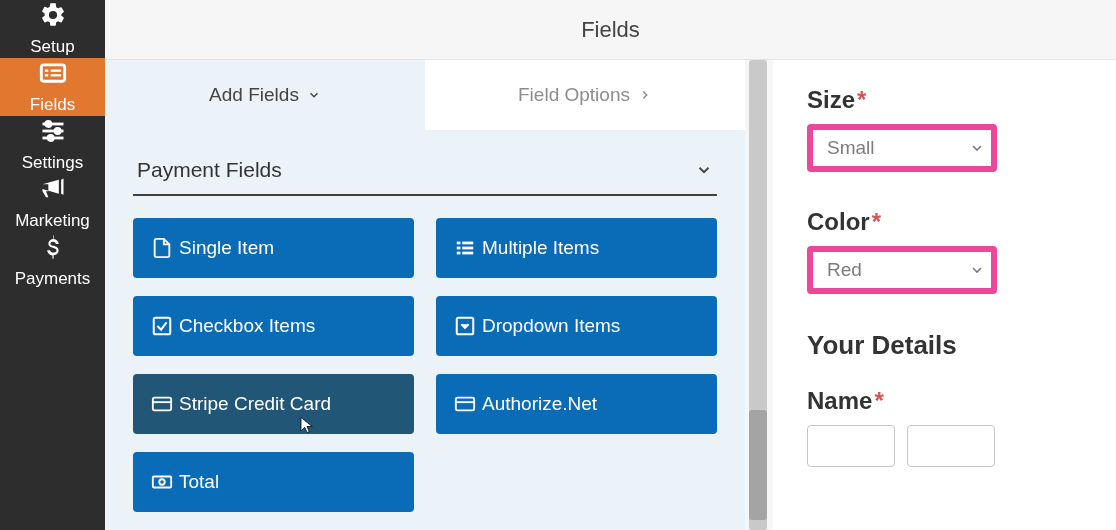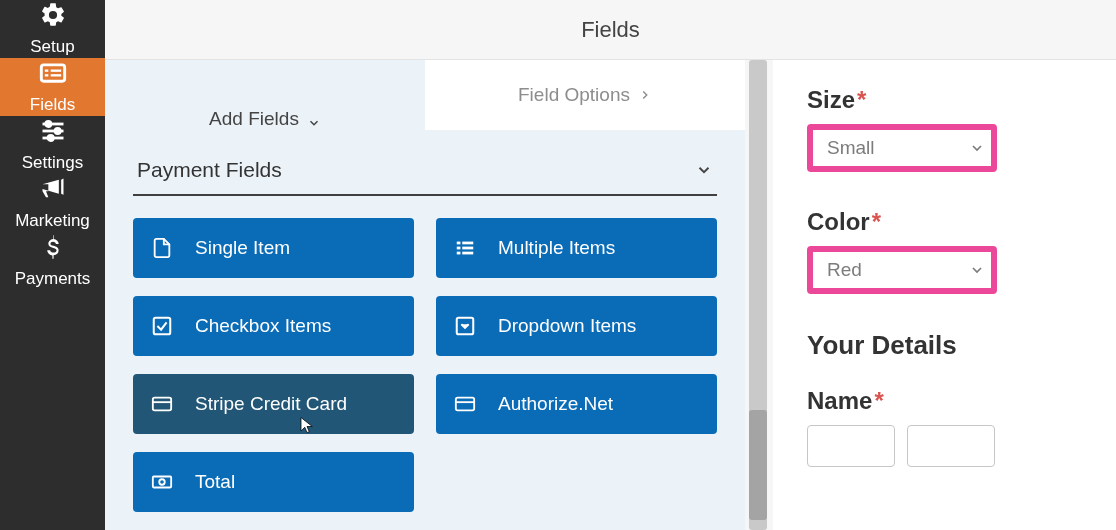--- a/index.html
+++ b/index.html
@@ -15,29 +15,29 @@
 
   
   .main { flex:1; display:flex; flex-direction:column; min-width:0; }
   .header { height:60px; background:#f6f6f6; border-bottom:1px solid #e3e3e3; display:flex; align-items:center; justify-content:center; font-size:22px; color:#444; }
   .content { flex:1; display:flex; min-height:0; }
 
   
   .builder { width:640px; background:#f6f6f6; display:flex; flex-direction:column; position:relative; flex-shrink:0; }
   .tabs { display:flex; height:70px; }
   .tab { flex:1; display:flex; align-items:center; justify-content:center; font-size:19px; color:#444; cursor:pointer; gap:8px; }
-  .tab.add { background:#ebf2f8;align-items:flex-end; }
+  .tab.add { background:#ebf2f8; }
   .tab.opts { background:#fff; color:#8d8d8d; }
   .tab svg { width:14px; height:14px; }
   .panel-body { flex:1; background:#ebf2f8; padding:10px 28px 20px; overflow:hidden; }
   .section-head { display:flex; align-items:center; justify-content:space-between; padding:18px 4px 12px; border-bottom:2px solid #404040; margin-bottom:22px; }
   .section-head h3 { font-size:21px; font-weight:500; color:#333; }
   .section-head svg { width:18px; height:18px; color:#444; }
   .field-grid { display:grid; grid-template-columns:1fr 1fr; gap:18px 22px; }
-  .field-btn { background:#0a6bb7; color:#fff; height:60px; border-radius:4px; display:flex; align-items:center; padding:0 18px; font-size:19px; cursor:pointer; gap:22px; }
+  .field-btn { background:#0a6bb7; color:#fff; height:60px; border-radius:4px; display:flex; align-items:center; padding:0 18px; font-size:19px; cursor:pointer; gap:6px; }
   .field-btn.hover { background:#215676; }
   .field-btn .icon { width:22px; height:22px; display:flex; align-items:center; justify-content:center; }
   .field-btn svg { width:100%; height:100%; }
   .cursor-ptr { position:absolute; left:193px; top:355px; width:18px; height:20px; pointer-events:none; }
   .cursor-ptr svg { width:100%; height:100%; }
 
   
   .gap { width:28px; background:#f6f6f6; flex-shrink:0; position:relative; }
   .gap .track { position:absolute; left:4px; top:0; bottom:0; width:18px; background:#c9c9c9; border-radius:3px; }
   .gap .thumb { position:absolute; left:4px; width:18px; top:350px; height:110px; background:#a4a4a4; border-radius:3px; }

